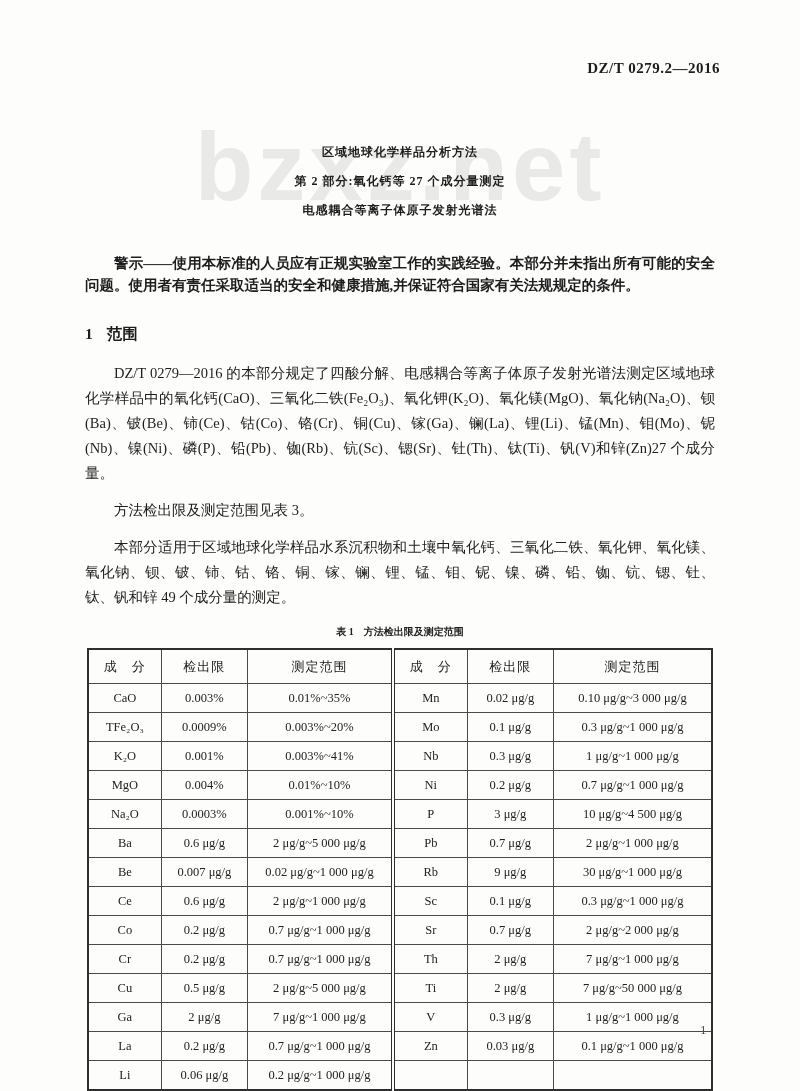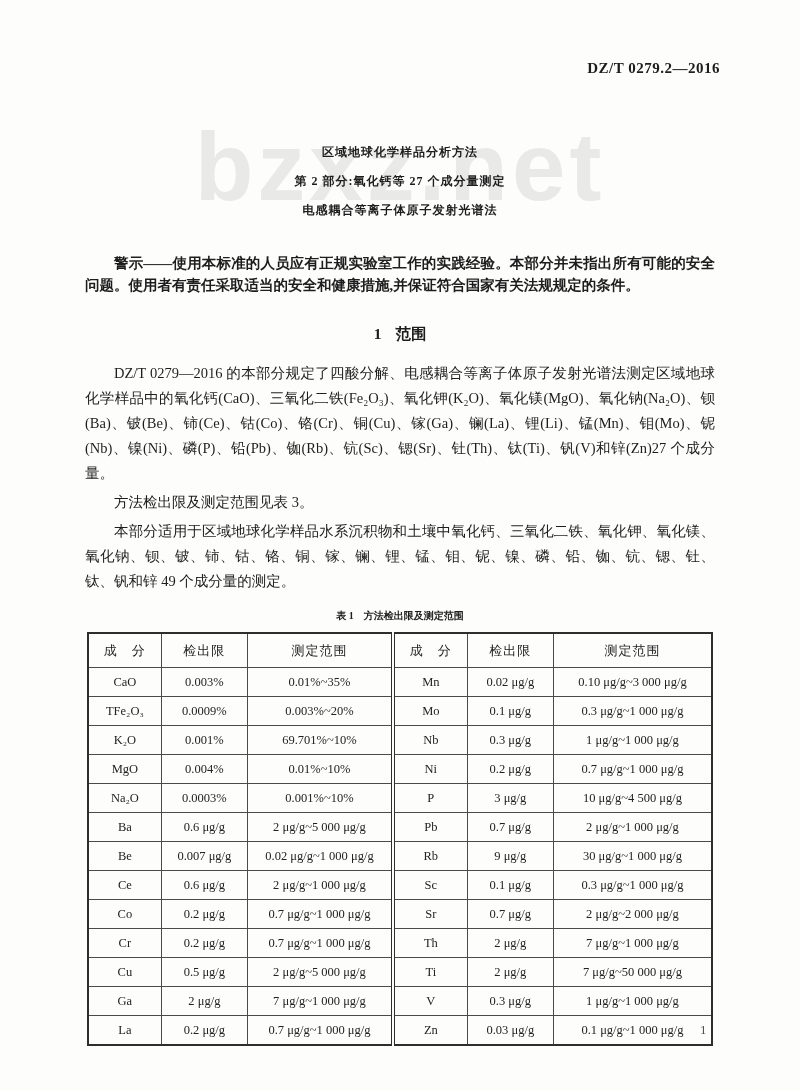--- a/index.html
+++ b/index.html
@@ -53,26 +53,25 @@
     font-size: 14.5px;
     line-height: 21.5px;
     text-align: justify;
     text-indent: 2em;
   }
   .section-heading {
     position: relative; z-index: 1;
     margin: 28px 85px 0;
     font-size: 15.5px;
     font-weight: bold;
-    text-align: center;
   }
   .section-heading .sec-num { margin-right: 14px; }
   .body-para {
     position: relative; z-index: 1;
-    margin: 4px 85px;
+    margin: 12px 85px;
     font-size: 14.5px;
     line-height: 25px;
     text-align: justify;
     text-indent: 2em;
   }
   .body-para.first { margin-top: 16px; }
   .table-caption {
     position: relative; z-index: 1;
     margin: 12px 0 0;
     text-align: center;
@@ -180,21 +179,21 @@
           <td>TFe₂O₃</td>
           <td>0.0009%</td>
           <td>0.003%~20%</td>
           <td>Mo</td>
           <td>0.1 μg/g</td>
           <td>0.3 μg/g~1 000 μg/g</td>
         </tr>
         <tr>
           <td>K₂O</td>
           <td>0.001%</td>
-          <td>69.701%~10%</td>
+          <td>0.003%~41%</td>
           <td>Nb</td>
           <td>0.3 μg/g</td>
           <td>1 μg/g~1 000 μg/g</td>
         </tr>
         <tr>
           <td>MgO</td>
           <td>0.004%</td>
           <td>0.01%~10%</td>
           <td>Ni</td>
           <td>0.2 μg/g</td>
@@ -265,18 +264,26 @@
           <td>1 μg/g~1 000 μg/g</td>
         </tr>
         <tr>
           <td>La</td>
           <td>0.2 μg/g</td>
           <td>0.7 μg/g~1 000 μg/g</td>
           <td>Zn</td>
           <td>0.03 μg/g</td>
           <td>0.1 μg/g~1 000 μg/g</td>
         </tr>
+        <tr>
+          <td>Li</td>
+          <td>0.06 μg/g</td>
+          <td>0.2 μg/g~1 000 μg/g</td>
+          <td></td>
+          <td></td>
+          <td></td>
+        </tr>
       </tbody>
   </table>
 
   <div class="page-number">1</div>
 
 </div>
 
 </body></html>

